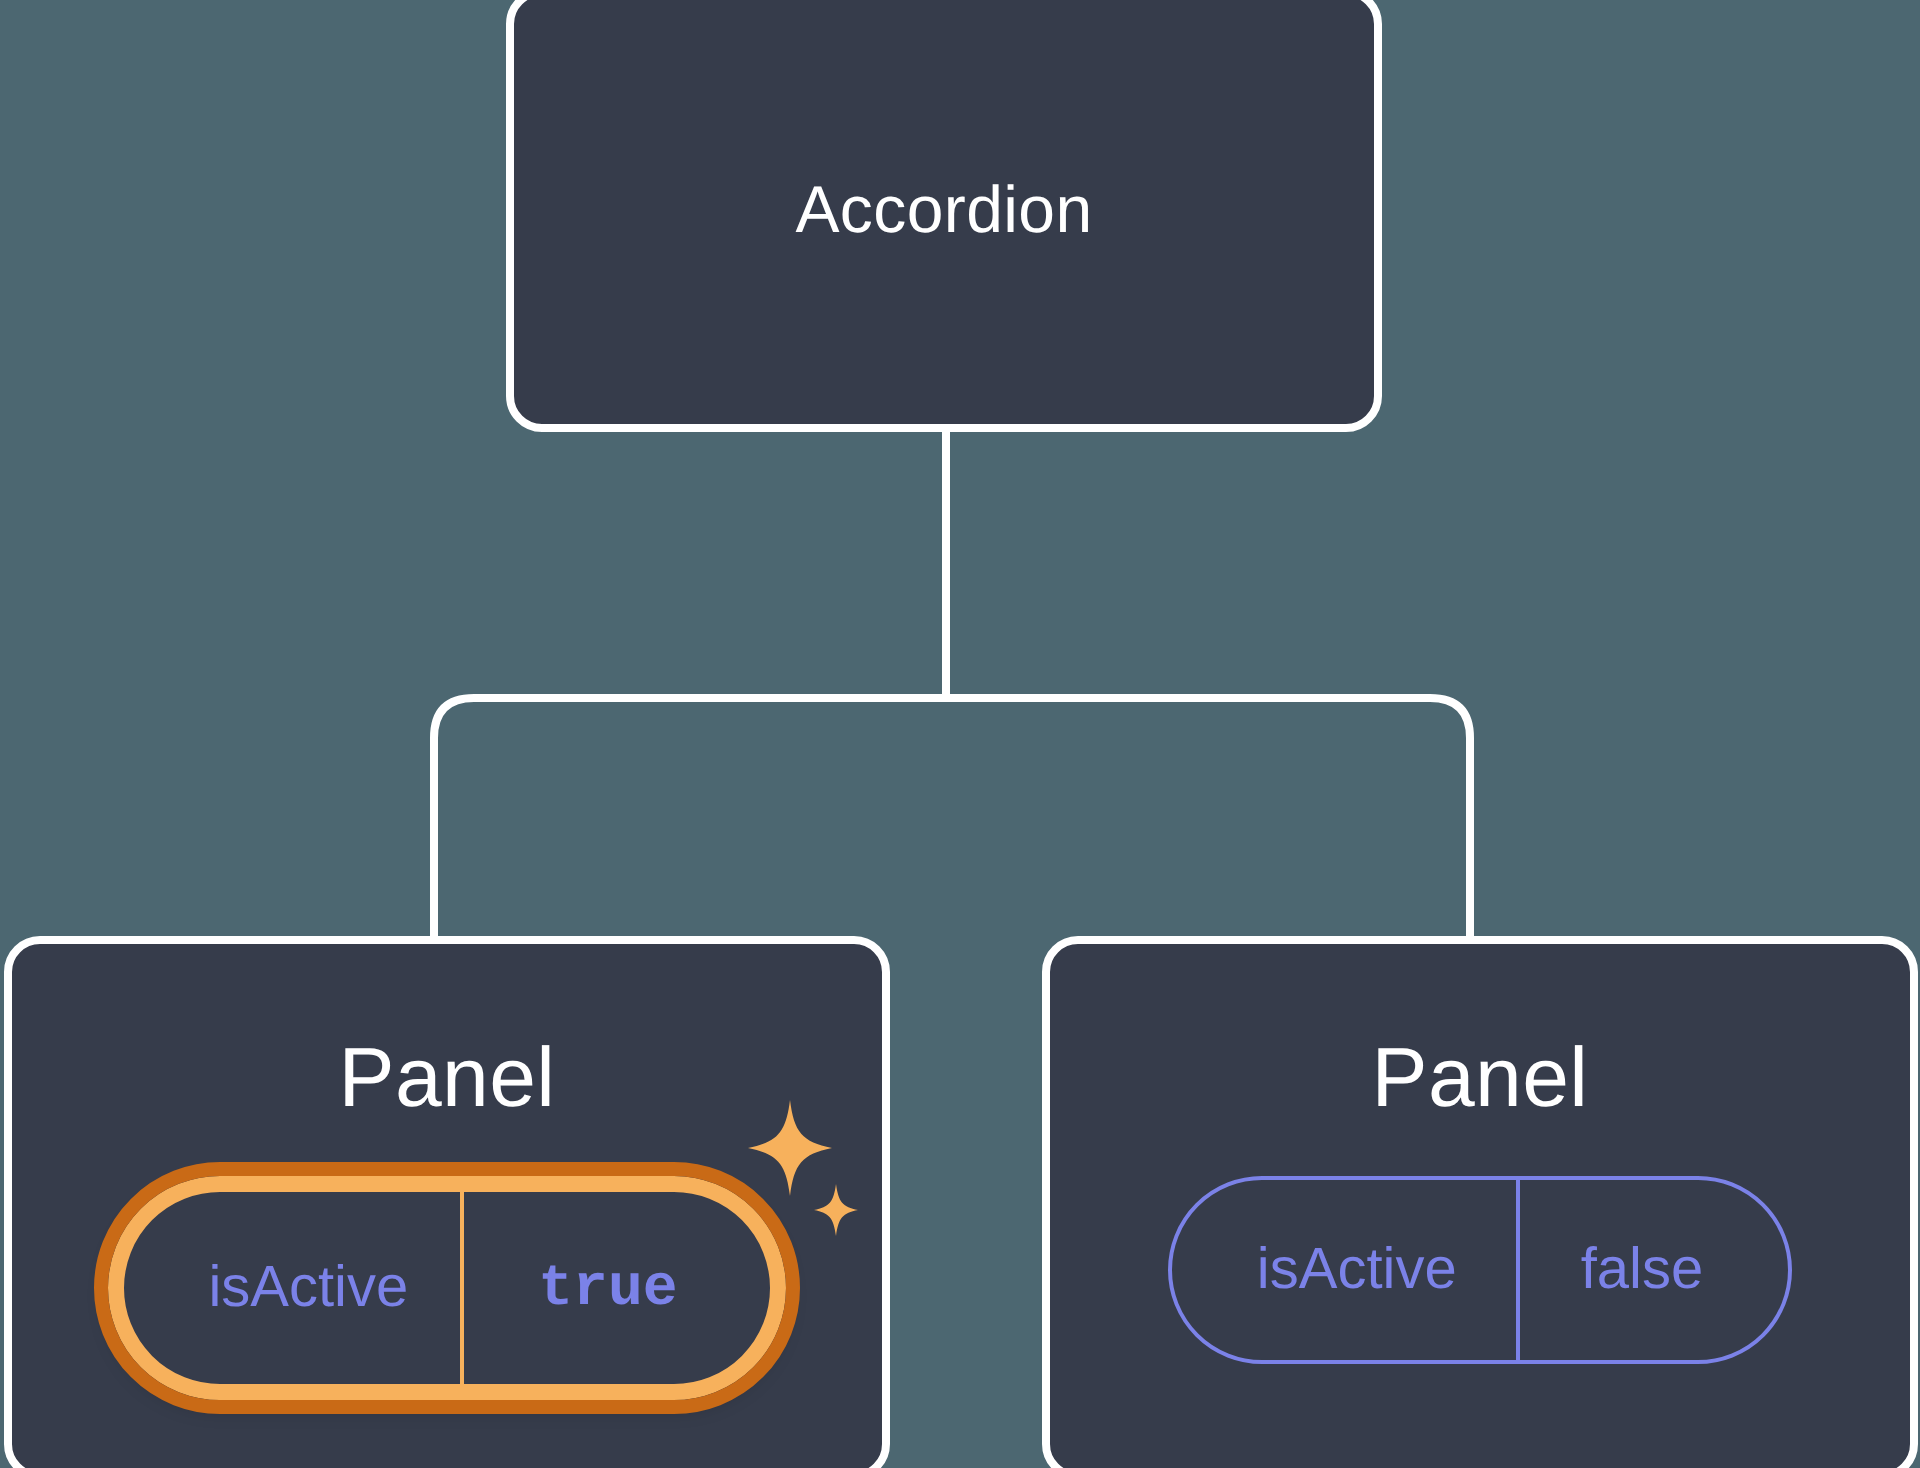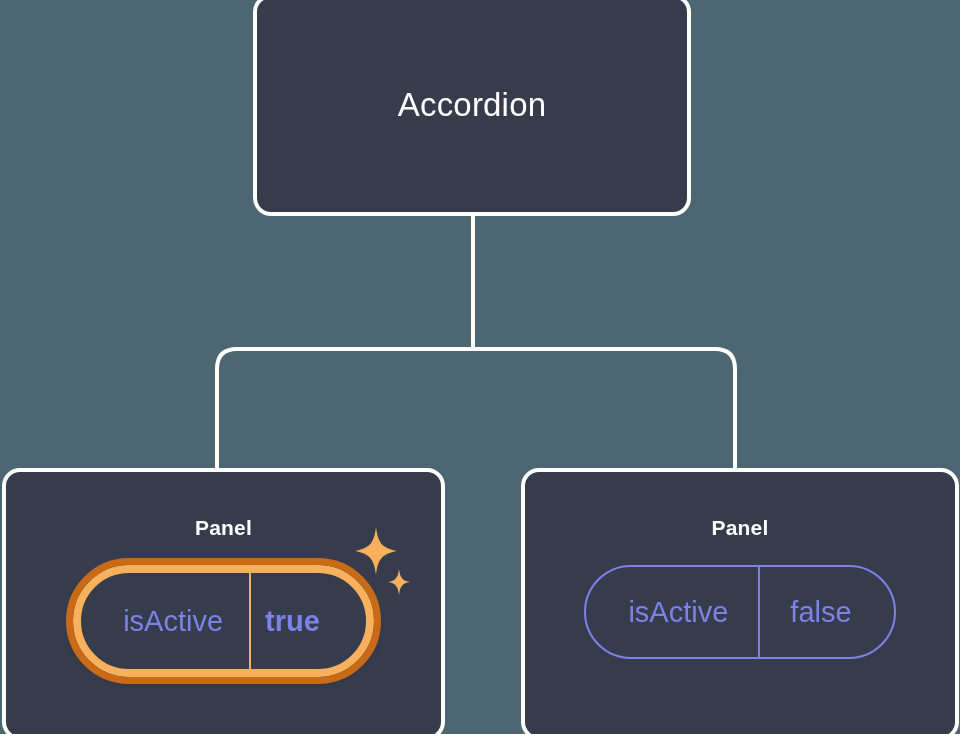--- a/index.html
+++ b/index.html
@@ -57,21 +57,21 @@
 
   .node-panel {
     top: 468px;
     height: 272px;
     padding-top: 44px;
   }
 
   .node-panel-left  { left: 2px;   width: 443px; }
   .node-panel-right { left: 521px; width: 438px; }
 
-  .node-panel .node-title { font-size: 21px; font-weight: bold; }
+  .node-panel .node-title { font-size: 42px; }
 
   
   .pill-wrap {
     position: relative;
     margin-top: 26px;
     display: flex;
     align-items: center;
     justify-content: center;
   }
 
@@ -120,22 +120,23 @@
     outline-offset: 0px;
     height: 112px;
     border-radius: 56px;
     box-shadow: 0 4px 10px rgba(0,0,0,0.25);
   }
   .pill-highlight .pill-cell + .pill-cell {
     border-left: 2px solid #f7b15c;
   }
   .pill-highlight .pill-key { padding: 0 26px 0 42px; }
   .pill-highlight .pill-val {
-    padding: 0 46px 0 14px;
+    padding: 0 46px 0 37px;
     font-weight: bold;
+    font-family: Liberation Mono, monospace;
   }
 
   
   .sparkles {
     position: absolute;
     right: -42px;
     top: -44px;
     width: 70px;
     height: 80px;
     pointer-events: none;

